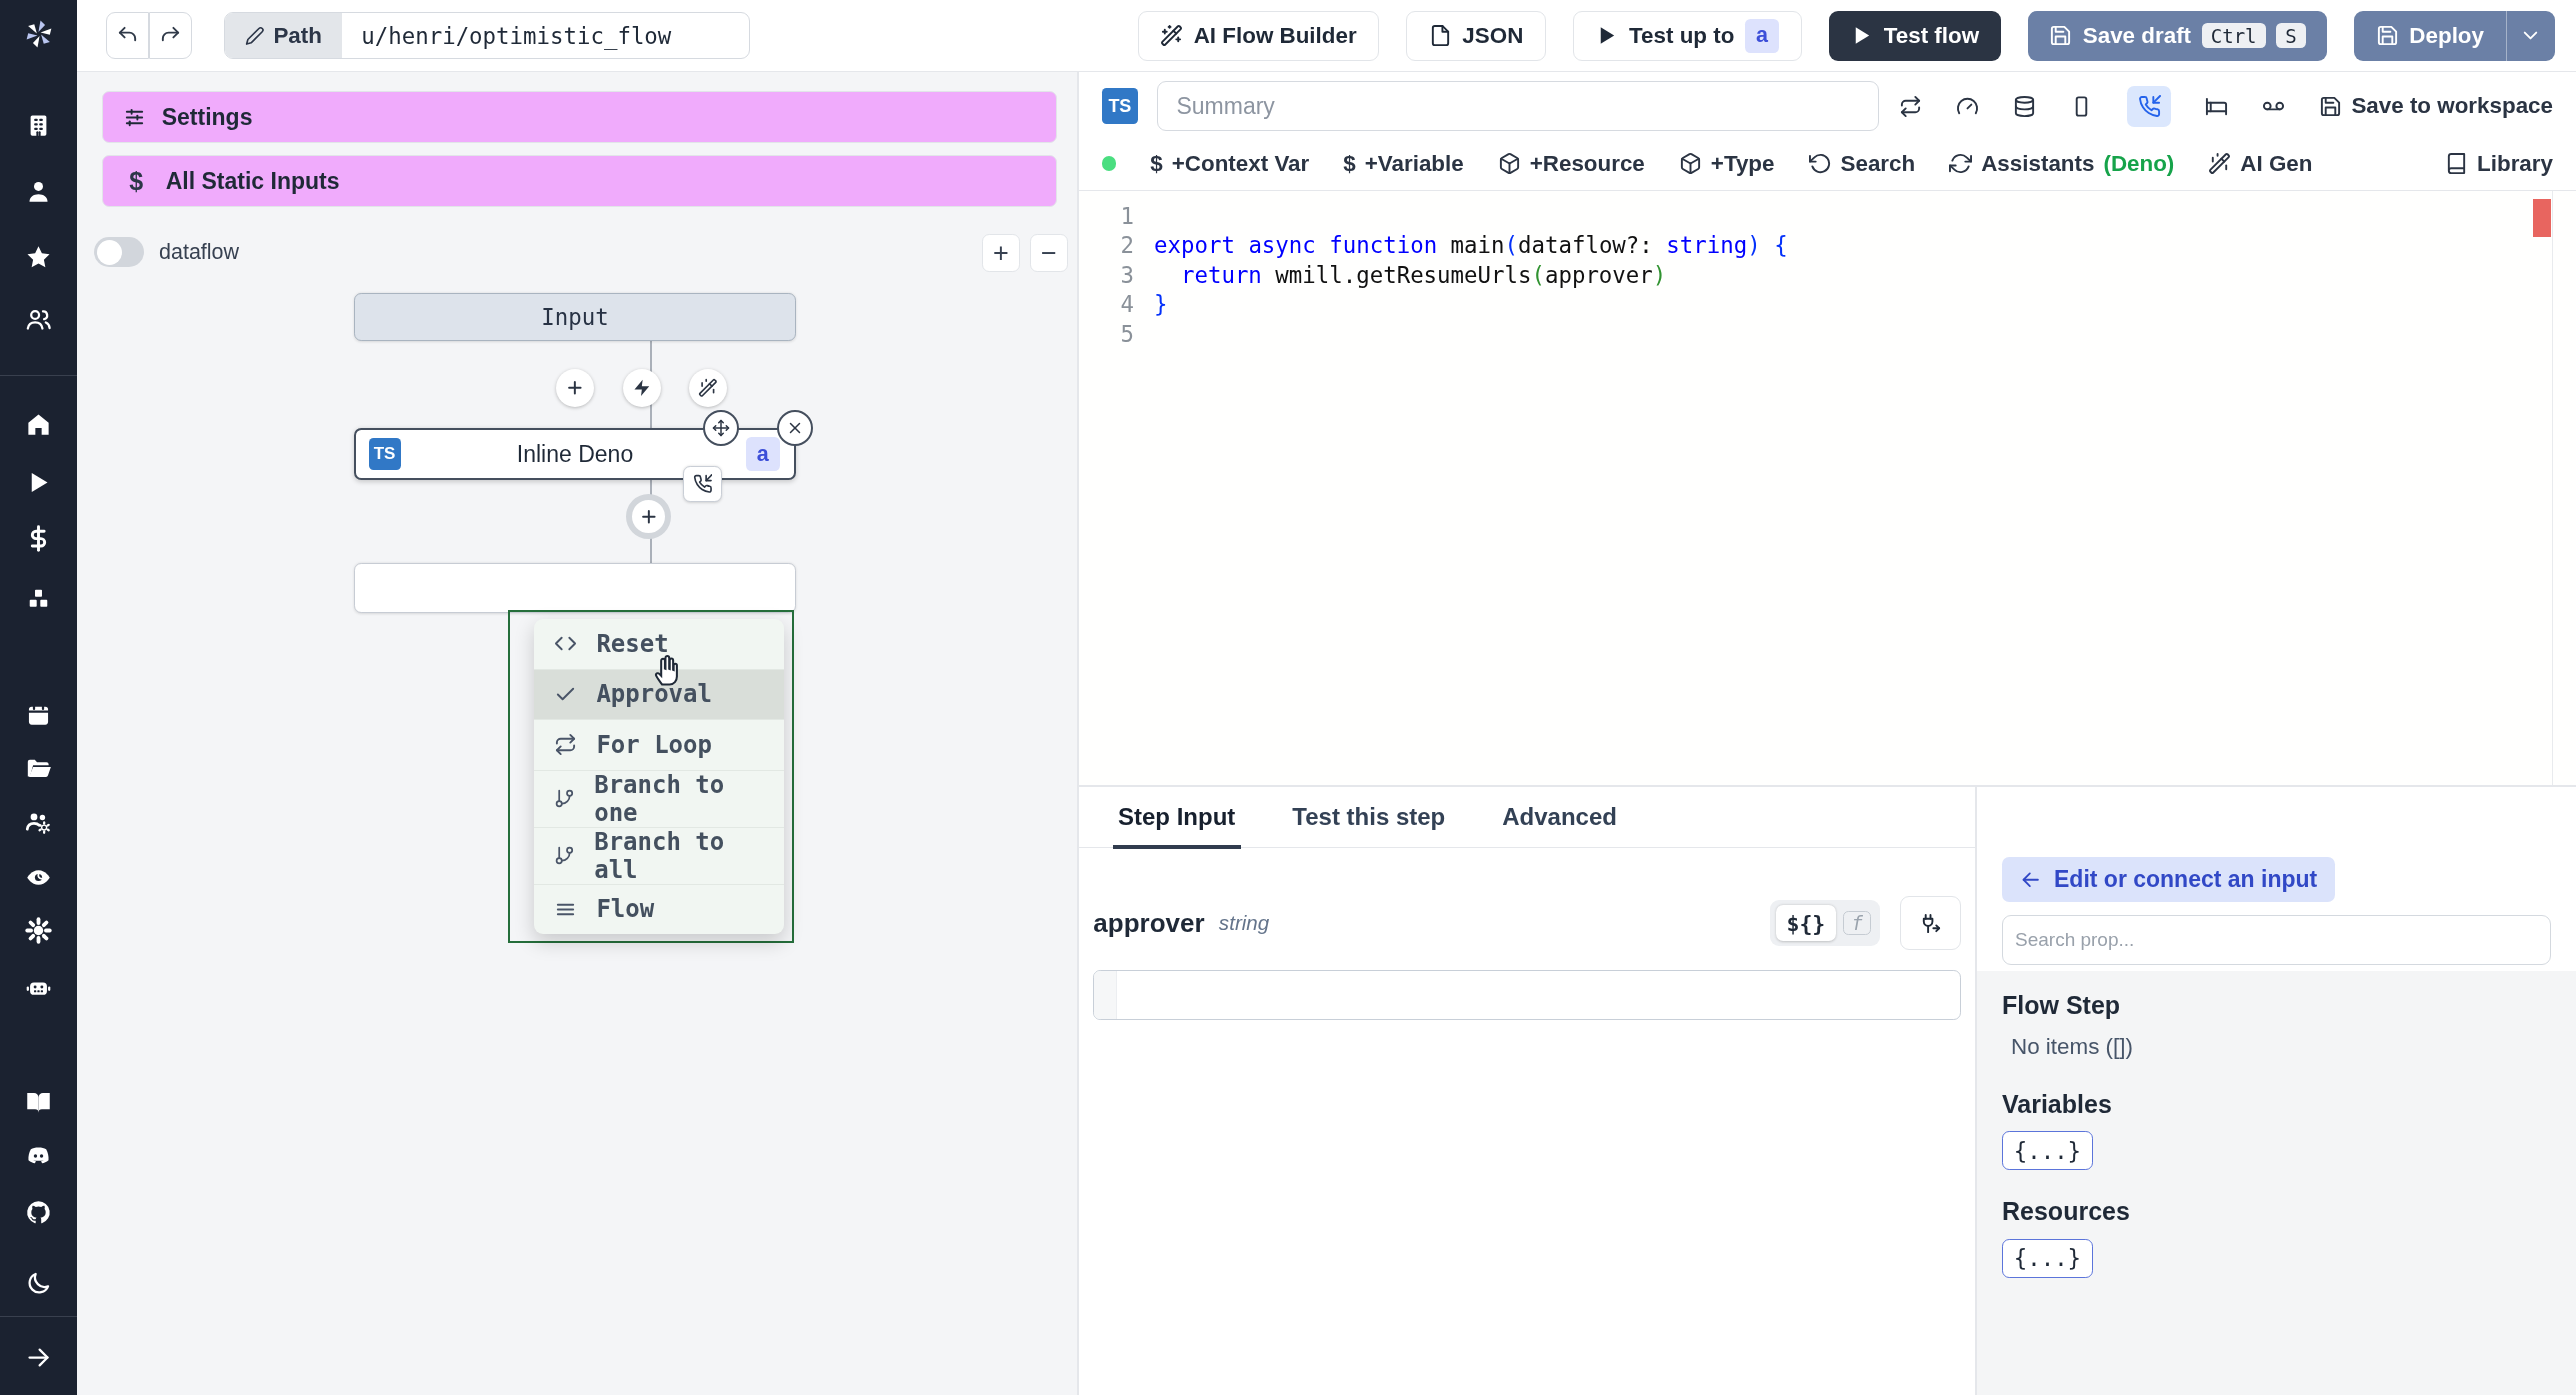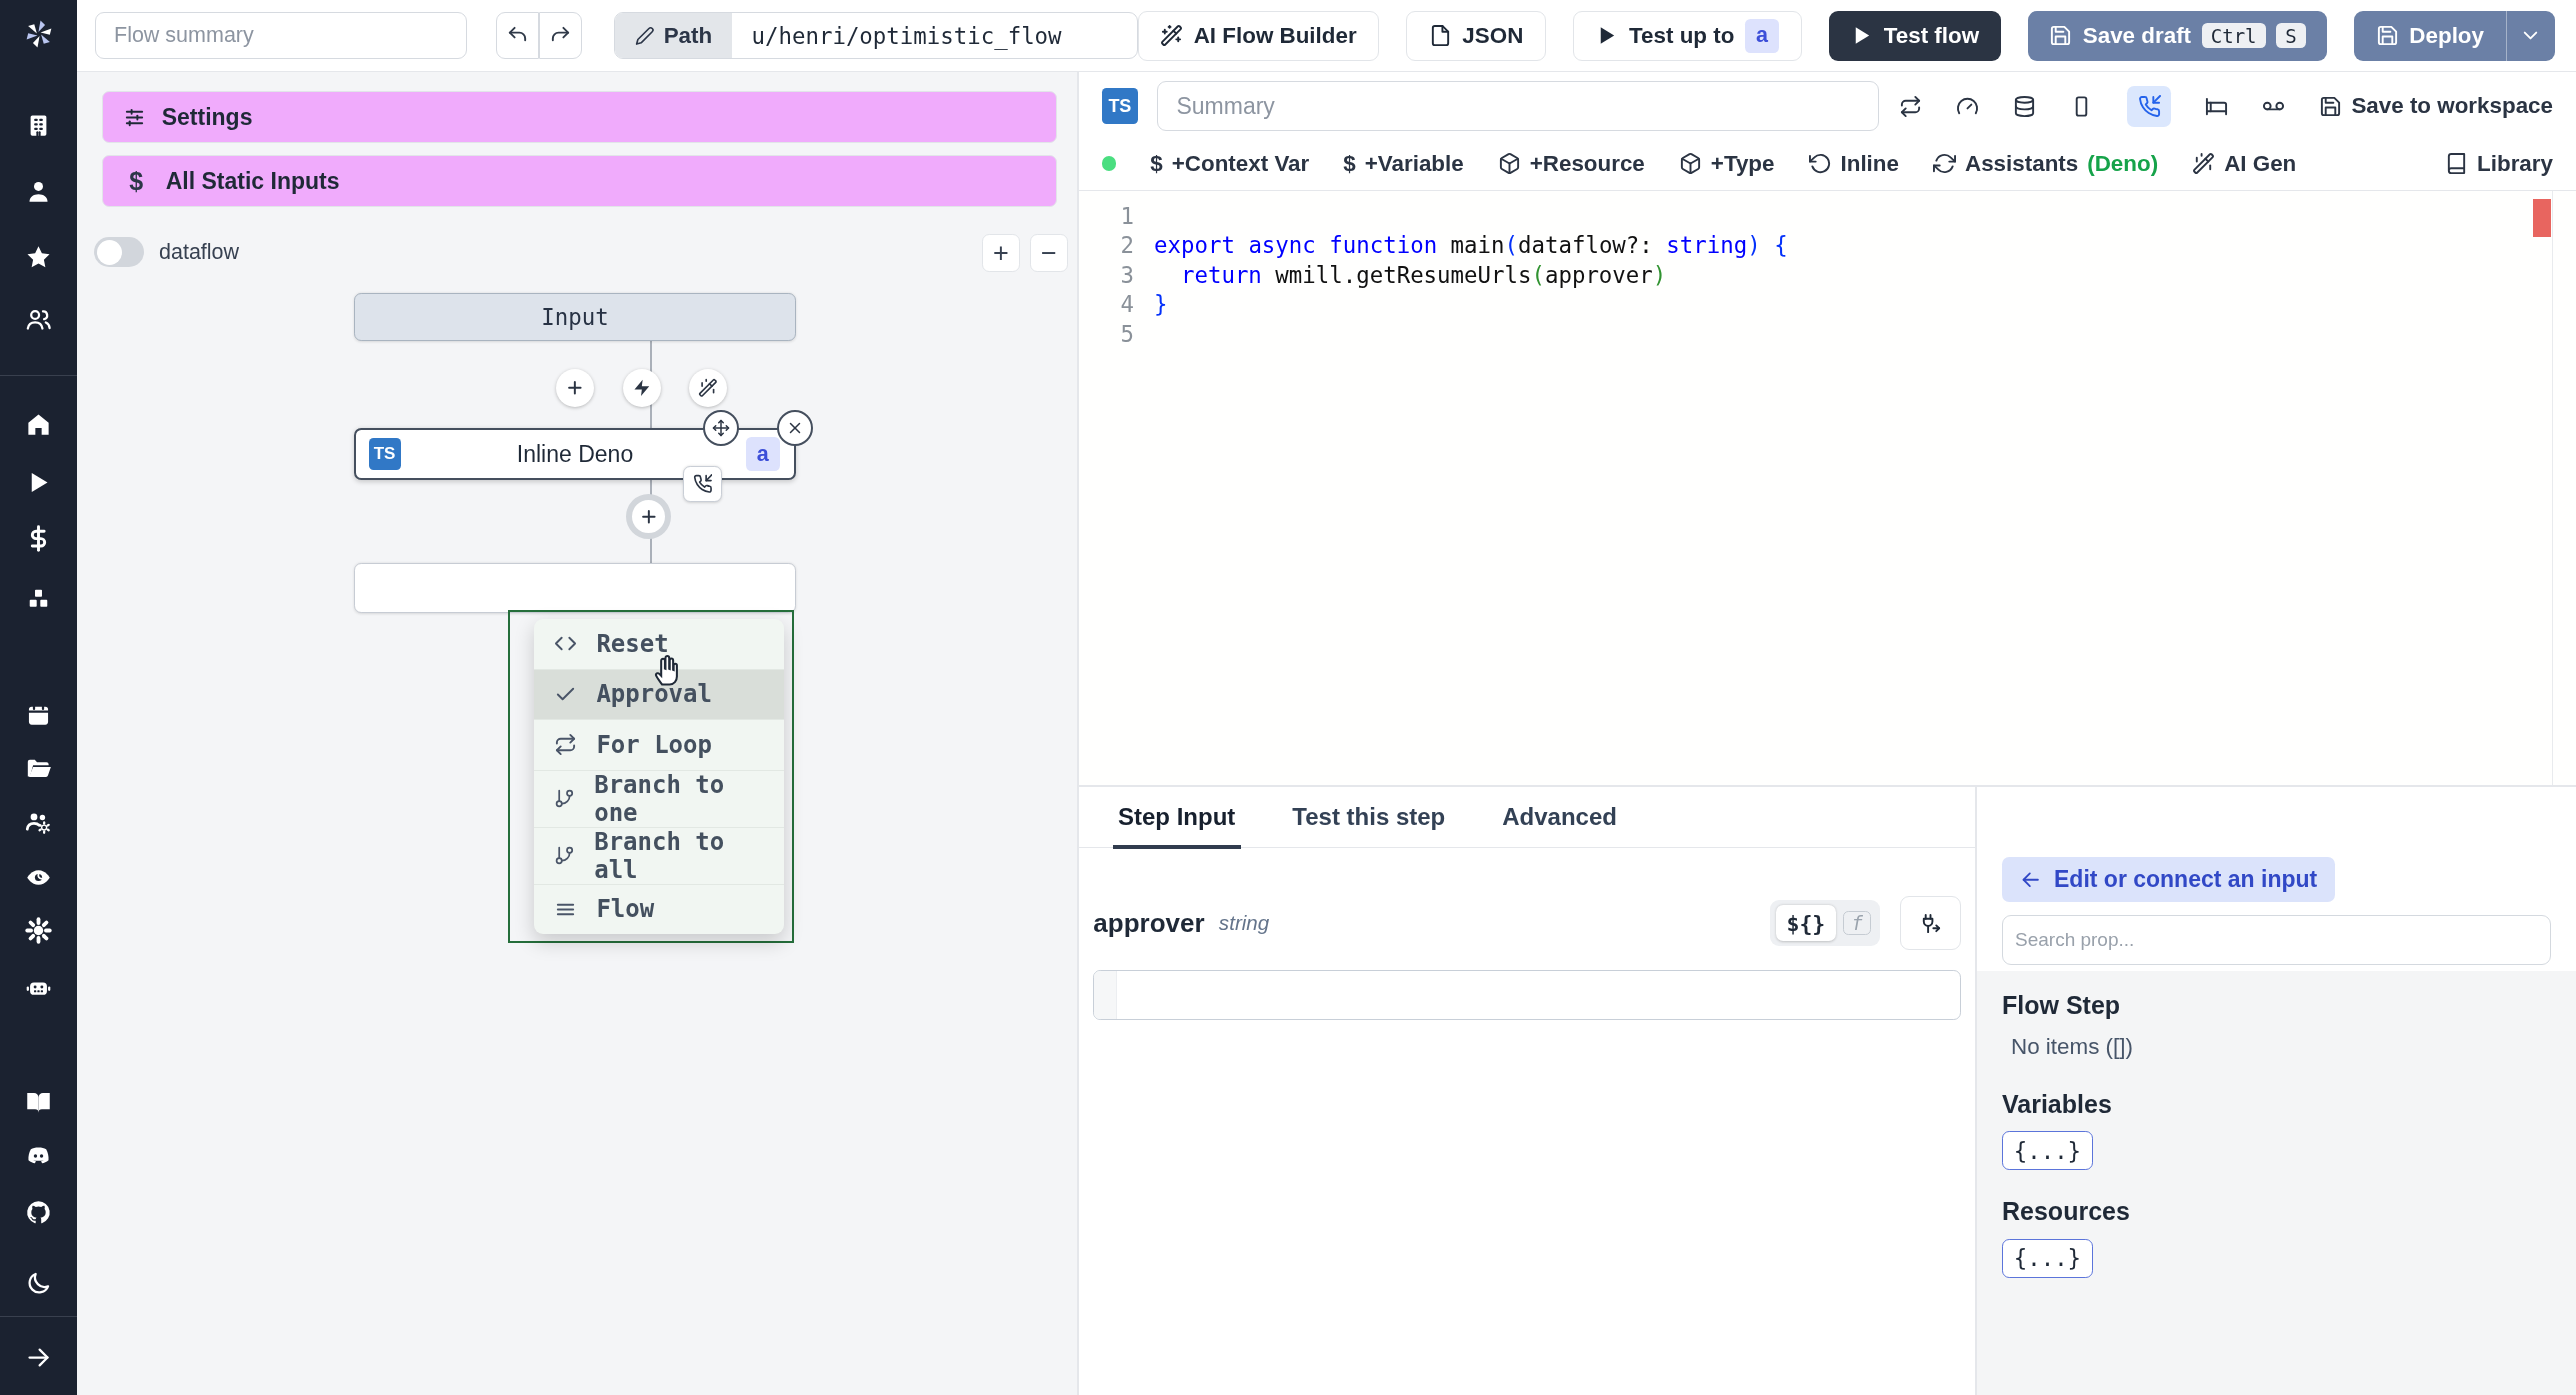--- a/index.html
+++ b/index.html
@@ -346,21 +346,20 @@
     <div class="rail-div" style="top:1316px"></div>
     <div class="sbi" style="top:1339px">
       <svg class="ic" viewBox="0 0 24 24">
           <line x1="4" y1="12" x2="20" y2="12"></line>
           <polyline points="13 5 20 12 13 19"></polyline>
         </svg>
     </div>
   </nav>
 
   <header id="topbar" class="abs">
-    <input class="tb-input" type="text" placeholder="Flow summary" style="">
     <div class="undo-grp">
       <div class="undo-btn">
         <svg class="ic" viewBox="0 0 24 24">
             <polyline points="9 14 4 9 9 4"></polyline>
             <path d="M4 9h10a6 6 0 0 1 6 6v2"></path>
           </svg>
       </div>
       <div class="undo-btn">
         <svg class="ic" viewBox="0 0 24 24">
             <polyline points="15 14 20 9 15 4"></polyline>
@@ -678,21 +677,21 @@
             <path d="m3.3 7 8.7 5 8.7-5"></path>
             <path d="M12 22V12"></path>
           </svg>
         <span>+Type</span>
         </span>
       <span class="tool-link">
         <svg class="ic" viewBox="0 0 24 24">
             <polyline points="1 4 1 10 7 10"></polyline>
             <path d="M3.51 15a9 9 0 1 0 2.13-9.36L1 10"></path>
           </svg>
-        <span>Inline</span>
+        <span>Search</span>
         </span>
       <span class="tool-link">
         <svg class="ic" viewBox="0 0 24 24">
             <polyline points="23 4 23 10 17 10"></polyline>
             <polyline points="1 20 1 14 7 14"></polyline>
             <path d="M3.51 9a9 9 0 0 1 14.85-3.36L23 10"></path>
             <path d="M1 14l4.64 4.36A9 9 0 0 0 20.49 15"></path>
           </svg>
         <span>Assistants</span>
         <span class="grn">(Deno)</span>

